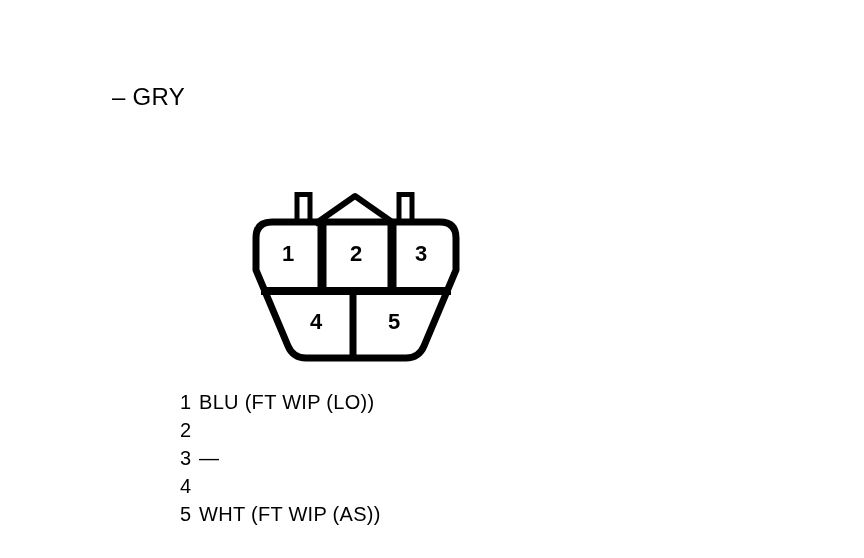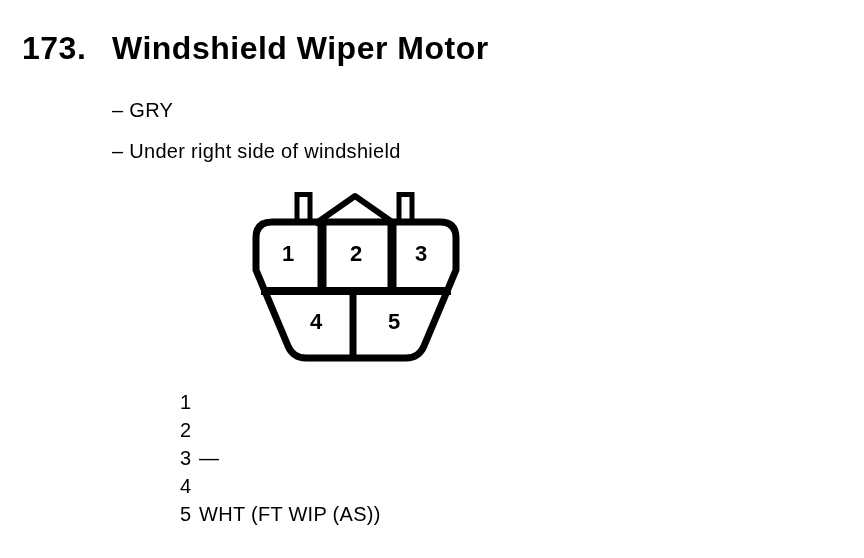--- a/index.html
+++ b/index.html
@@ -42,25 +42,24 @@
     letter-spacing: 0.5px;
     white-space: nowrap;
   }
   
   .notes {
     position: absolute;
     left: 112px;
     top: 83px;
   }
   .note-line {
-    font-size: 20px;
+    font-size: 24px;
     line-height: 28px;
     letter-spacing: 0.3px;
     white-space: nowrap;
-    margin-top: 13px;
   }
   
   .connector-svg {
     position: absolute;
     left: 244px;
     top: 184px;
     width: 224px;
     height: 184px;
   }
   .connector-svg .pin-num {
@@ -84,28 +83,23 @@
   .pinout-row .pnum {
     display: inline-block;
     width: 19px;
   }
 </style>
 </head>
 <body>
 
 <div class="page">
 
-  <div class="header">
-    <span class="section-number">173.</span>
-    <span class="section-title">Windshield Wiper Motor</span>
-  </div>
 
   <div class="notes">
     <div class="note-line">– GRY</div>
-    <div class="note-line">– Under right side of windshield</div>
   </div>
 
   <svg class="connector-svg" viewBox="244 184 224 184" xmlns="http://www.w3.org/2000/svg">
 
     <rect x="297" y="194.5" width="13" height="28" fill="#ffffff" stroke="#000000" stroke-width="5"></rect>
     <rect x="399" y="194.5" width="13" height="28" fill="#ffffff" stroke="#000000" stroke-width="5"></rect>
 
     <path d="M 315 224 L 355 196 L 395 224" fill="none" stroke="#000000" stroke-width="6" stroke-linejoin="round"></path>
 
     <path d="M 256 270 L 256 238 Q 256 222 272 222 L 440 222 Q 456 222 456 238 L 456 270
@@ -121,20 +115,21 @@
     <text class="pin-num" x="288" y="261" text-anchor="middle">1</text>
     <text class="pin-num" x="356" y="261" text-anchor="middle">2</text>
     <text class="pin-num" x="421" y="261" text-anchor="middle">3</text>
     <text class="pin-num" x="316" y="329" text-anchor="middle">4</text>
     <text class="pin-num" x="394" y="329" text-anchor="middle">5</text>
   </svg>
 
   <div class="pinout">
     <div class="pinout-row">
       <span class="pnum">1</span>
+      <span class="plabel">BLU (FT WIP (LO))</span>
     </div>
     <div class="pinout-row">
       <span class="pnum">2</span>
     </div>
     <div class="pinout-row">
       <span class="pnum">3</span>
       <span class="plabel">—</span>
     </div>
     <div class="pinout-row">
       <span class="pnum">4</span>

